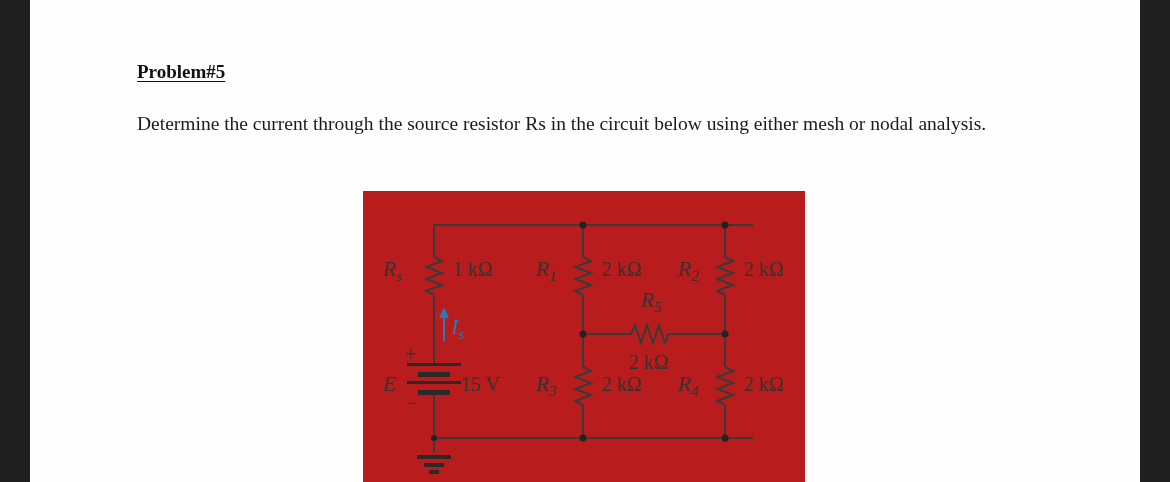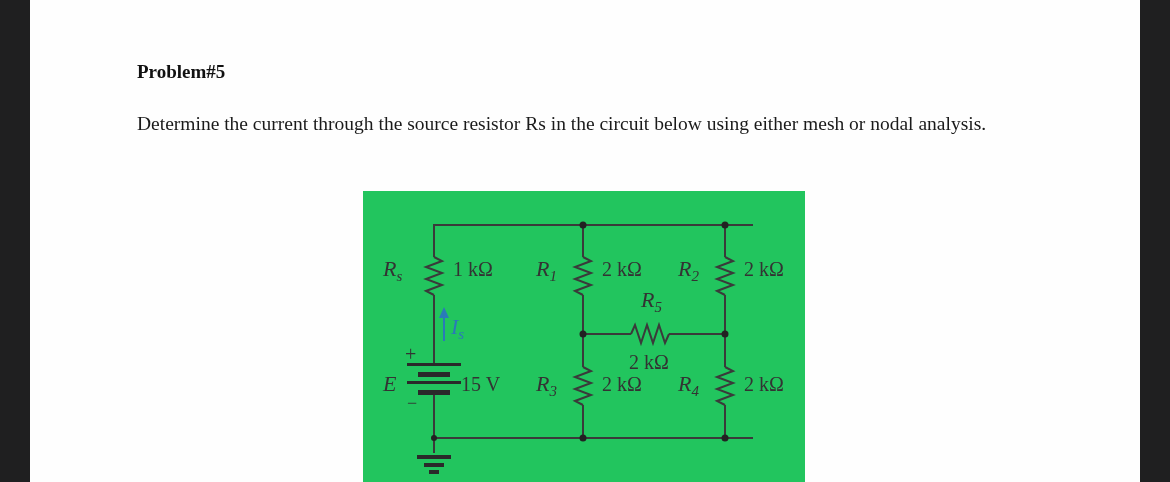--- a/index.html
+++ b/index.html
@@ -9,30 +9,30 @@
     position: relative;
     font-family: "Liberation Serif", serif;
   }
   .page {
     position: absolute; left: 30px; top: 0; width: 1110px; height: 482px;
     background: #fefefe;
   }
   .title {
     position: absolute; left: 107px; top: 61px;
     font-size: 19px; font-weight: bold; color: #111;
-    text-underline-offset: 3px;
+    text-decoration: underline; text-underline-offset: 3px;
     white-space: pre;
   }
   .para {
     position: absolute; left: 107px; top: 105px; width: 940px;
     font-size: 19.5px; color: #1a1a1a; line-height: 38px;
   }
   .figure {
     position: absolute; left: 333px; top: 191px; width: 442px; height: 291px;
-    background: #22c55e;
+    background: #b91c1c;
   }
   .figure svg { position: absolute; left: 0; top: 0; }
   .lbl { font-family: "Liberation Serif", serif; fill: #333; }
   .ital { font-style: italic; }
 </style>
 </head>
 <body>
 
 <div class="page">
   <div class="title">Problem#5</div>

